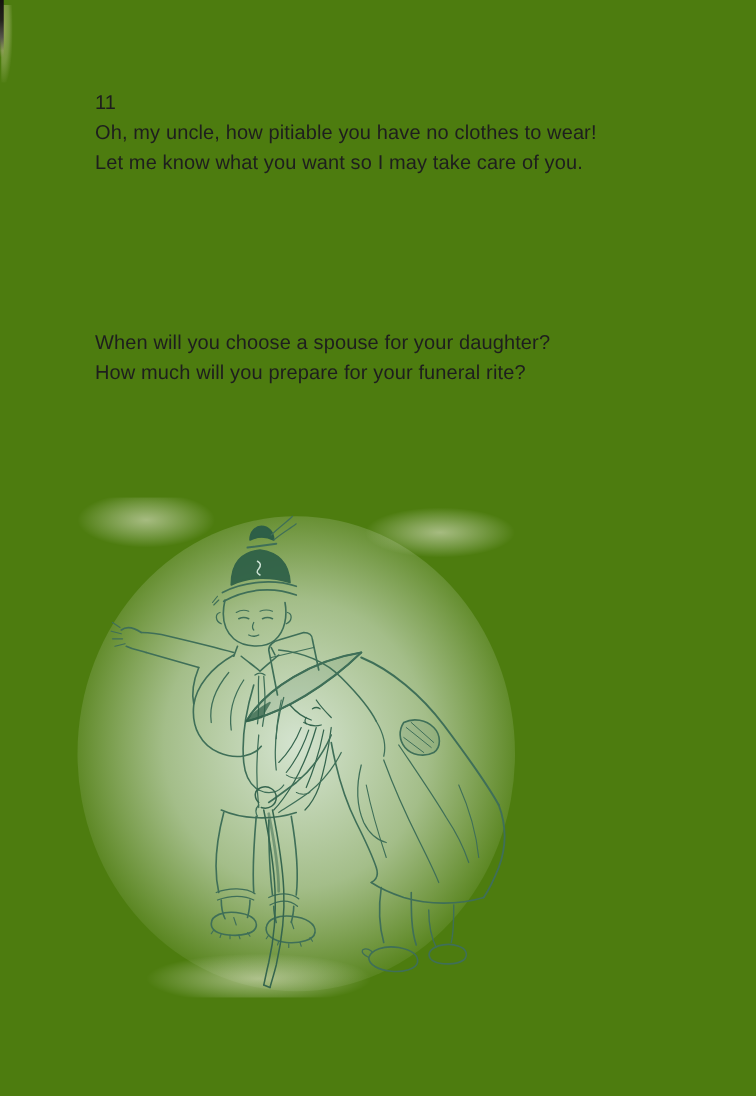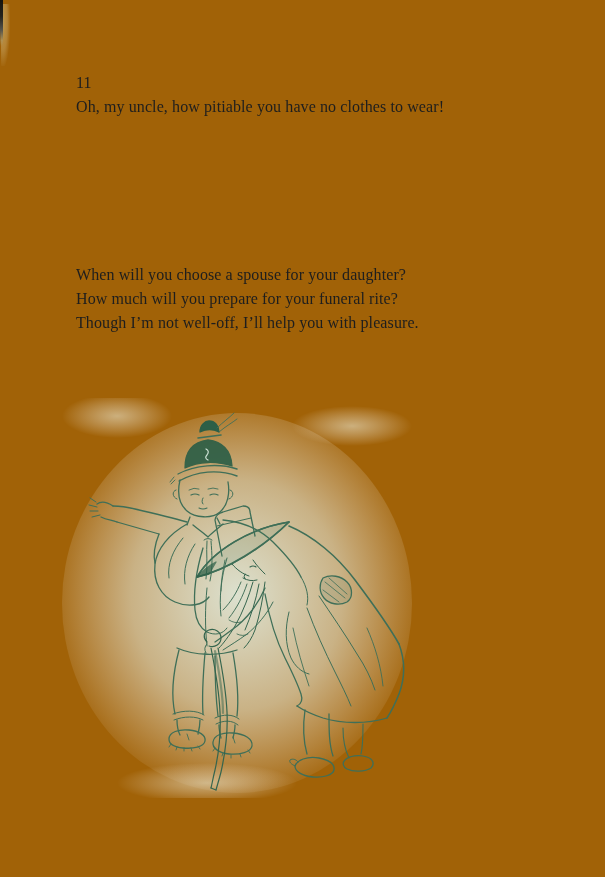--- a/index.html
+++ b/index.html
@@ -1,21 +1,21 @@
 <!DOCTYPE html>
 <html><head>
 <meta charset="utf-8">
 <style>
   html,body{margin:0;padding:0;background:#ffffff;}
   .page{
     position:relative;
     width:605px;height:877px;
-    background:#a16207;
+    background:#4d7c0f;
     overflow:hidden;
-    font-family:Liberation Serif, serif;
+    font-family:Liberation Sans, sans-serif;
   }
   
   .scan-mark{position:absolute;left:0;top:0;width:12px;height:72px;}
   .scan-mark .sliver{
     position:absolute;left:0;top:0;width:3px;height:46px;
     background:linear-gradient(to bottom,#15140f 0%,#23221c 35%,#55534a 65%,rgba(160,155,120,0.35) 88%,rgba(200,195,150,0) 100%);
     border-radius:0 0 2px 0;
   }
   .scan-mark .smudge{
     position:absolute;left:1px;top:4px;width:9px;height:62px;
@@ -40,26 +40,26 @@
 <div class="page">
 
   <div class="scan-mark">
     <span class="smudge"></span>
     <span class="sliver"></span>
   </div>
 
   <section class="stanza stanza-11">
     <div class="stanza-number">11</div>
     <div class="verse-line">Oh, my uncle, how pitiable you have no clothes to wear!</div>
+    <div class="verse-line">Let me know what you want so I may take care of you.</div>
   </section>
 
   <section class="stanza stanza-12">
     <div class="verse-line">When will you choose a spouse for your daughter?</div>
     <div class="verse-line">How much will you prepare for your funeral rite?</div>
-    <div class="verse-line">Though I’m not well-off, I’ll help you with pleasure.</div>
   </section>
 
   <figure class="illustration" role="img" aria-label="Green ink line drawing: a young man in traditional Korean dress with an outstretched arm stands beside an elderly man in a wide-brimmed gat hat who bends forward leaning on a walking cane">
     <svg viewBox="0 0 360 400" xmlns="http://www.w3.org/2000/svg">
       <defs>
         <radialGradient id="wash1" cx="50%" cy="48%" r="55%">
           <stop offset="0%" stop-color="#e3efe5" stop-opacity="0.9"></stop>
           <stop offset="55%" stop-color="#eaf3ec" stop-opacity="0.55"></stop>
           <stop offset="100%" stop-color="#ffffff" stop-opacity="0"></stop>
         </radialGradient>

